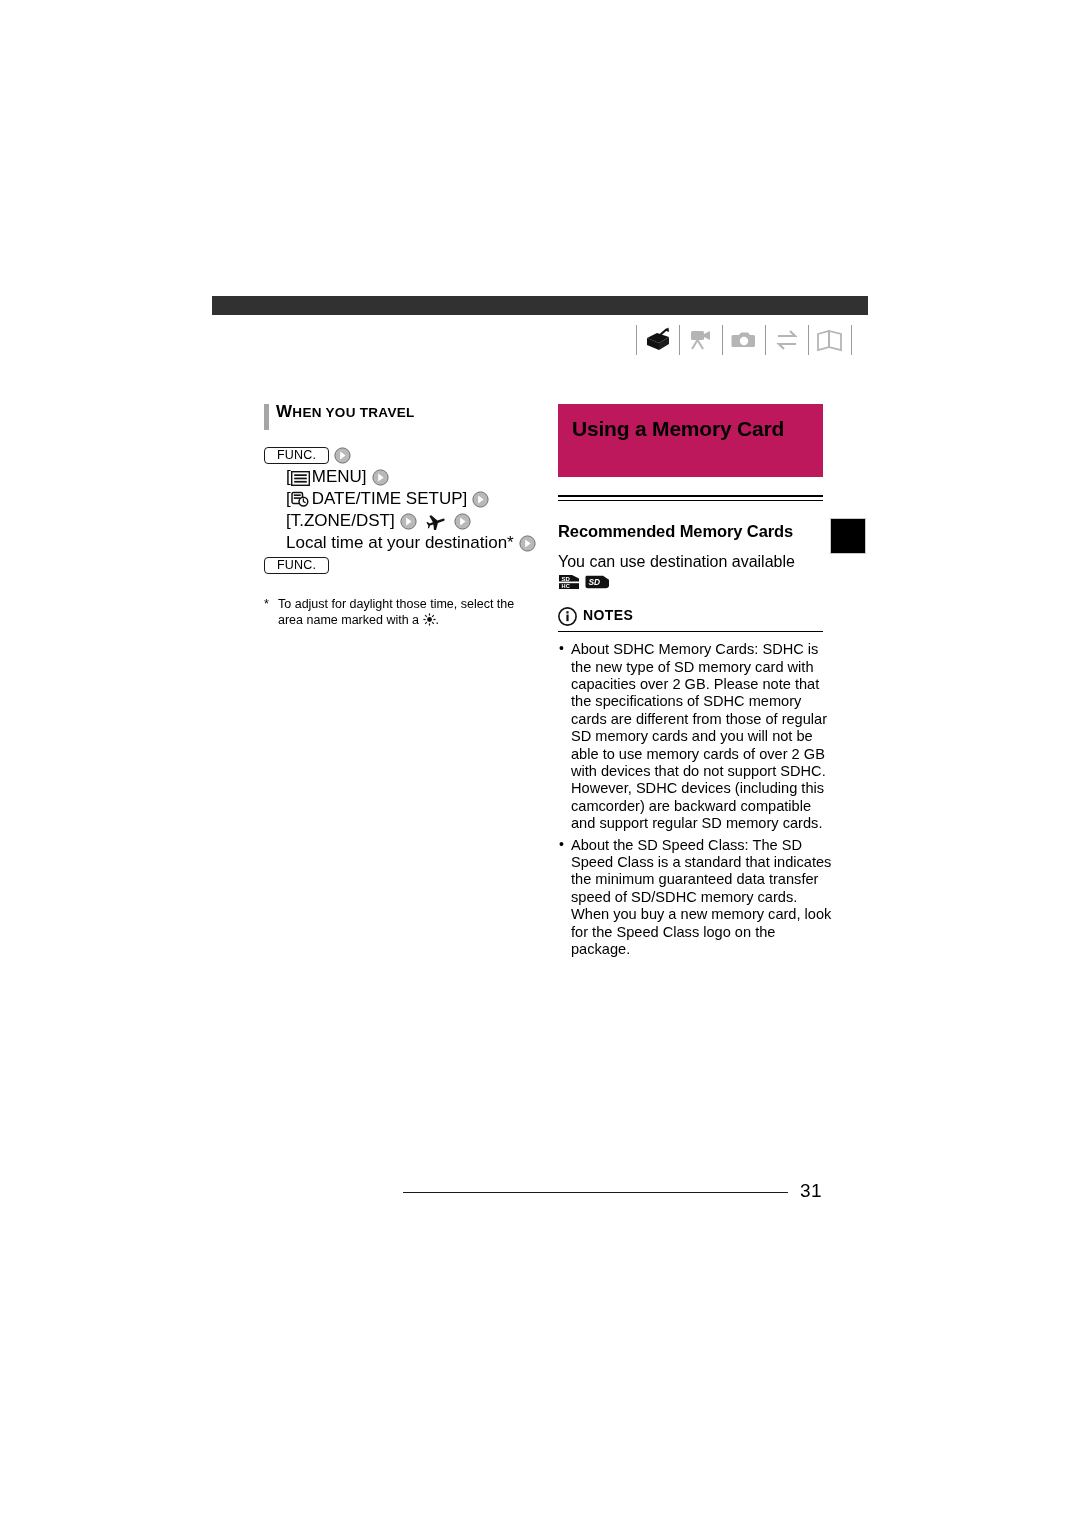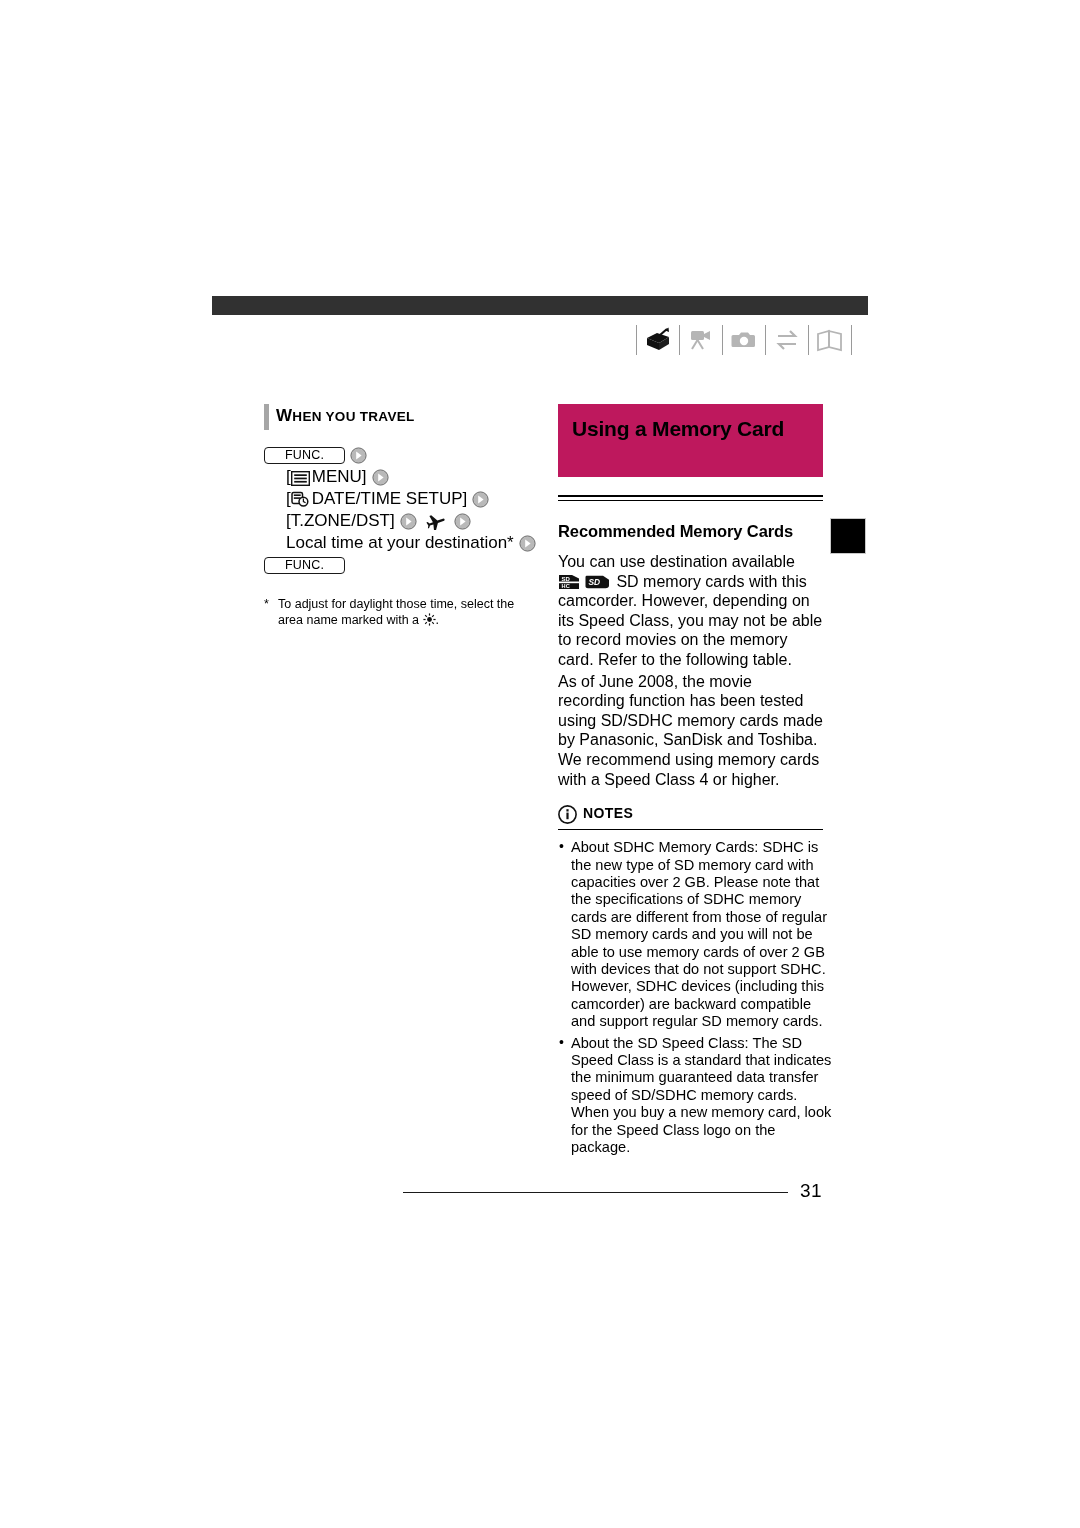--- a/index.html
+++ b/index.html
@@ -83,21 +83,21 @@
     left: 0;
     top: 0;
     width: 5px;
     height: 26px;
     background: #a6a6a6;
   }
   .travel-head-text {
     font-weight: bold;
     font-size: 14px;
     letter-spacing: 0.3px;
-    line-height: 24px;
+    line-height: 15px;
     display: block;
   }
   .travel-head-text .sc-first { font-size: 17px; }
   .travel-head-text .sc-rest  { font-size: 13.5px; }
 
   
   .proc {
     margin-top: 14px;
     font-size: 17px;
     line-height: 22px;
@@ -107,21 +107,21 @@
     align-items: center;
     white-space: nowrap;
     height: 22px;
   }
   .proc-row.indent { padding-left: 22px; }
 
   .func-btn {
     display: inline-block;
     border: 1.4px solid #1a1a1a;
     border-radius: 4px;
-    padding: 0 20px;
+    padding: 0 12px;
     font-size: 12.5px;
     font-weight: normal;
     line-height: 15px;
     letter-spacing: 0.2px;
   }
 
   .arrow-ico {
     display: inline-block;
     width: 17px;
     height: 17px;
@@ -475,23 +475,22 @@
         <path d="M1 1 h13 l7 3.4 v3.1 h-20 z" fill="#111"></path>
         <text x="3.6" y="6.6" font-family="'Liberation Sans',sans-serif" font-size="6" font-weight="bold" fill="#ffffff">SD</text>
         <rect x="1" y="9.2" width="20" height="5.8" fill="#111"></rect>
         <text x="3.6" y="13.9" font-family="'Liberation Sans',sans-serif" font-size="5.6" font-weight="bold" fill="#ffffff">HC</text>
       </svg>
     </span><span class="sd-logo">
       <svg width="26" height="14" viewBox="0 0 26 14">
         <path d="M1.5 2.2 C1.5 0.9 2.6 0.6 4.0 0.8 L19.0 0.8 L25 4.8 L25 10.4 C25 12.2 23.6 13.2 21.6 13.2 L4.0 13.2 C2.2 13.2 1.2 12.2 1.5 10.6 Z" fill="#111"></path>
         <text x="4.5" y="10.2" font-family="'Liberation Sans',sans-serif" font-size="8.4" font-weight="bold" fill="#ffffff" font-style="italic">SD</text>
       </svg>
-    </span><span> SD memory cards with this camcorder. However, depending on its Speed Class, you may not be able to record movies on the memory card. Refer to the following table.</span></div>
-
-    <div class="body-p tight">As of June 2008, the movie recording function has been tested using SD/SDHC memory cards made by Panasonic, SanDisk and Toshiba. We recommend using memory cards with a Speed Class 4 or higher.</div>
+    </span></div>
+
 
     <div class="notes-head">
       <span class="notes-i">
         <svg width="19" height="19" viewBox="0 0 19 19">
           <circle cx="9.5" cy="9.5" r="8.6" fill="none" stroke="#111" stroke-width="1.6"></circle>
           <rect x="8.4" y="7.6" width="2.2" height="6.6" fill="#111"></rect>
           <rect x="8.4" y="4.2" width="2.2" height="2.3" fill="#111"></rect>
         </svg>
       </span>
       <span class="notes-label">NOTES</span>

